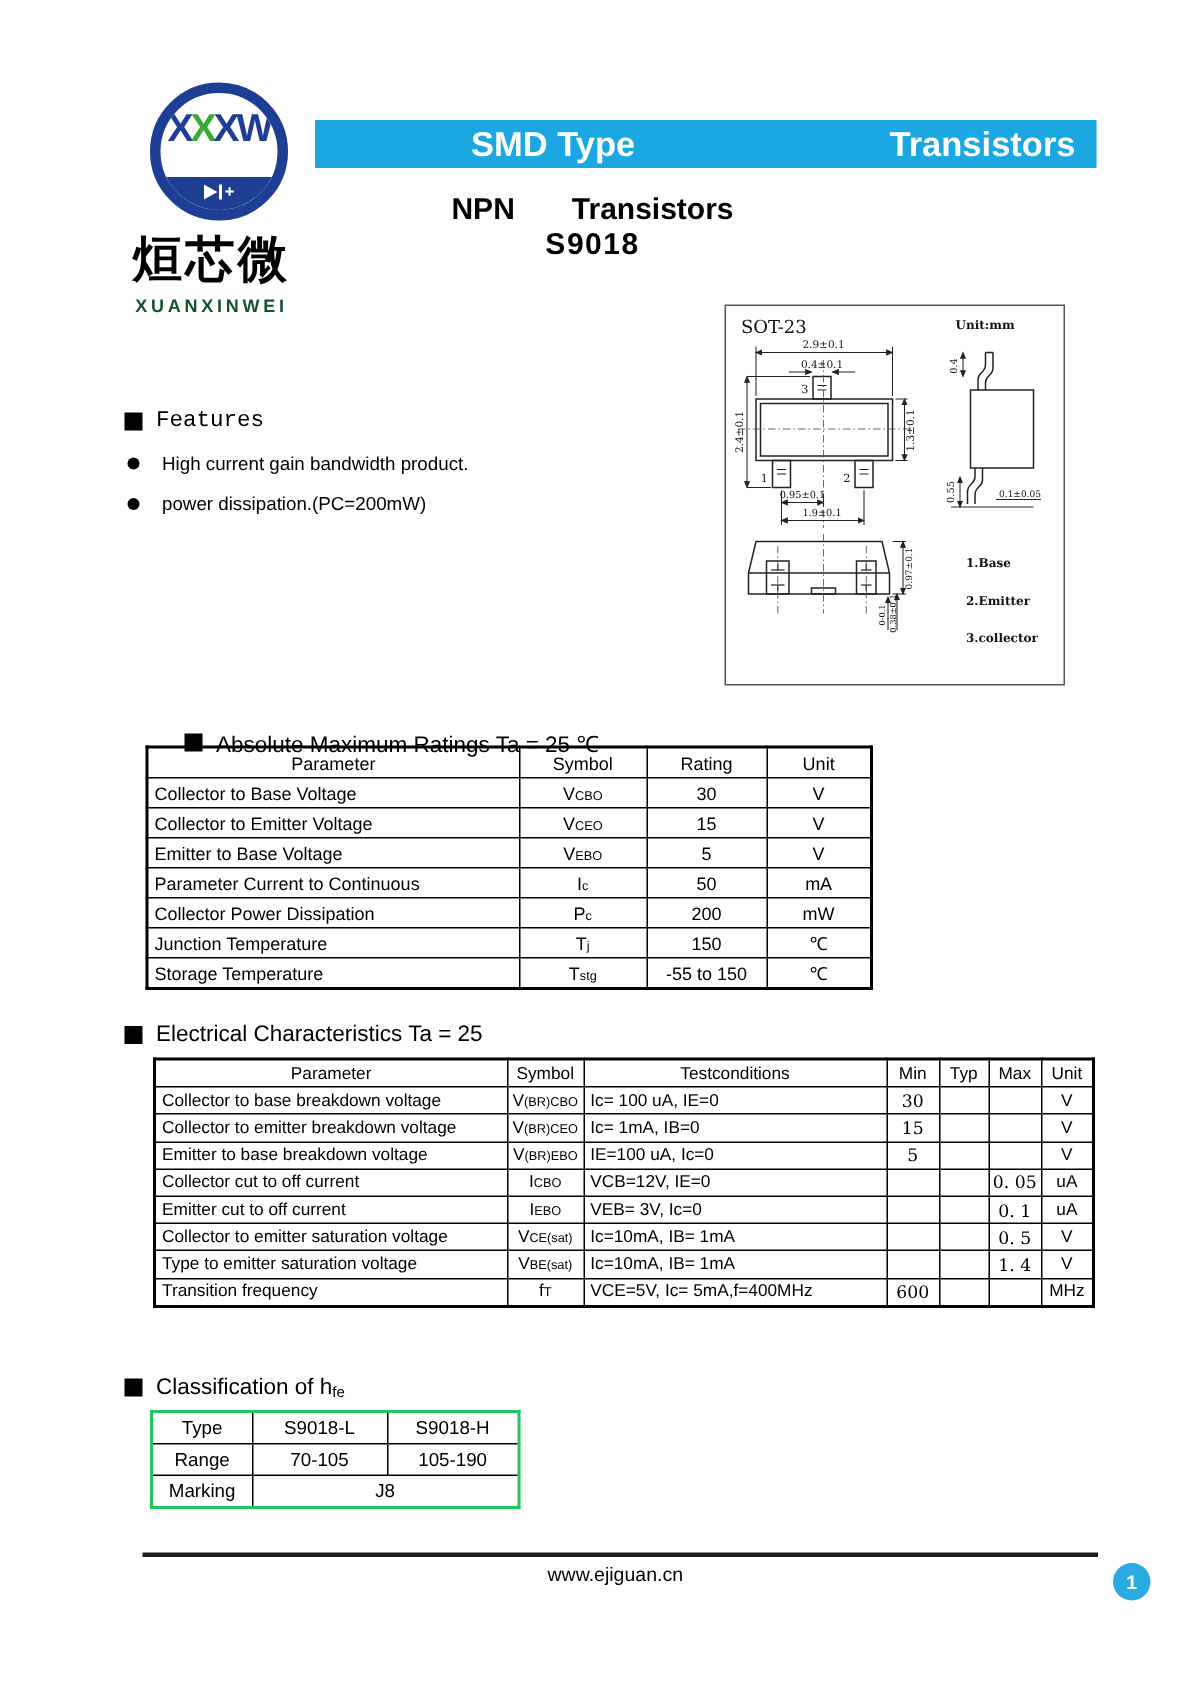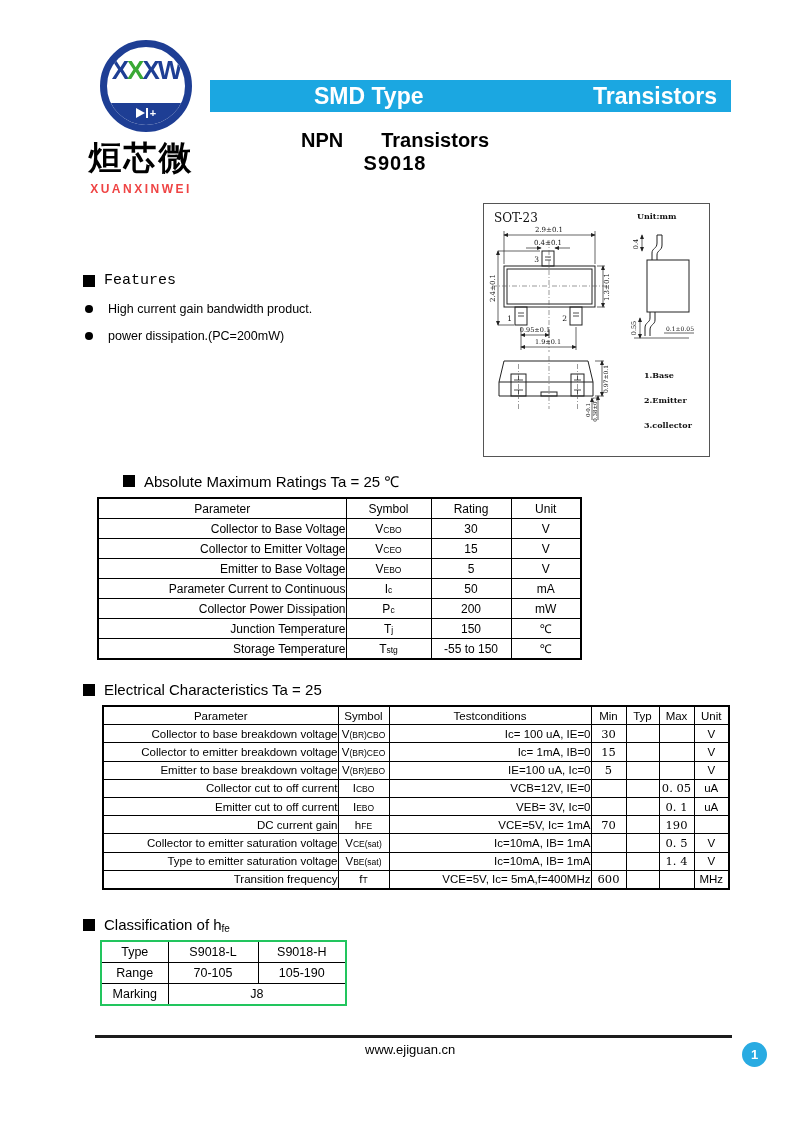--- a/index.html
+++ b/index.html
@@ -1,35 +1,35 @@
 <!DOCTYPE html>
 <html><head>
 <meta charset="utf-8">
 <style>
   html,body{margin:0;padding:0;background:#fff;}
   .page{position:relative;width:794px;height:1122px;background:#fff;overflow:hidden;
         font-family:"Liberation Sans",sans-serif;color:#000;}
 
   
-  .logo{position:absolute;left:76px;top:40px;width:130px;}
+  .logo{position:absolute;left:76px;top:55px;width:130px;}
   .logo-circle{position:relative;width:78px;height:78px;margin-left:24px;border-radius:50%;
                border:7px solid #1e3e94;overflow:hidden;background:#fff;}
   .logo-letters{position:absolute;top:8px;left:0;right:0;text-align:center;
                 font-weight:bold;font-size:26px;letter-spacing:-2px;color:#1e3e94;}
   .logo-letters .gx{color:#3aa935;}
   .logo-band{position:absolute;bottom:-4px;left:-6px;right:-6px;height:26px;background:#1e3e94;}
   .diode{position:absolute;top:5px;left:0;right:0;display:flex;justify-content:center;align-items:center;}
   .diode-tri{width:0;height:0;border-left:9px solid #fff;border-top:5px solid transparent;
              border-bottom:5px solid transparent;}
   .diode-bar{width:2px;height:10px;background:#fff;margin-left:1px;}
   .diode-plus{color:#fff;font-size:11px;font-weight:bold;margin-left:2px;line-height:10px;}
   .logo-cn{margin-top:4px;text-align:center;font-size:33px;font-weight:bold;letter-spacing:2px;
            width:130px;white-space:nowrap;}
   .logo-en{margin-top:1px;text-align:center;font-size:12px;font-weight:bold;letter-spacing:2.5px;
-           color:#ef4444;width:130px;}
+           color:#14532d;width:130px;}
 
   
   .header-bar{position:absolute;left:210px;top:80px;width:521px;height:32px;background:#1ba7e1;
               color:#fff;display:flex;align-items:center;font-weight:bold;font-size:23px;}
   .bar-left{margin-left:104px;}
   .bar-right{margin-left:auto;margin-right:14px;}
 
   
   .title-wrap{position:absolute;left:225px;top:129px;width:340px;text-align:center;
               font-weight:bold;font-size:20px;}
@@ -54,21 +54,21 @@
   .dot{width:8px;height:8px;border-radius:50%;background:#000;margin:0 15px 0 2px;flex:0 0 auto;}
 
   
   table{border-collapse:collapse;table-layout:fixed;}
   td,th{border:1px solid #000;font-weight:normal;text-align:center;overflow:hidden;
         white-space:nowrap;padding:0;}
   .amr-table{position:absolute;left:97px;top:497px;border:2px solid #000;}
   .amr-table td,.amr-table th{height:19px;font-size:12px;}
   .elec-table{position:absolute;left:102px;top:705px;border:2px solid #000;}
   .elec-table td,.elec-table th{height:17.2px;font-size:11.5px;}
-  .cell-left{text-align:right;padding-left:4px;}
+  .cell-left{text-align:left;padding-left:4px;}
   .num{font-family:"DejaVu Serif",serif;}
   .sub{font-size:8.5px;text-align:right;}
   .hfe-table{position:absolute;left:100px;top:940px;border:2px solid #22c55e;}
   .hfe-table td{height:20px;font-size:12.5px;}
 
   
   .footer-line{position:absolute;left:95px;top:1035px;width:637px;height:3px;background:#1c1c1c;}
   .website{position:absolute;left:365px;top:1042px;font-size:13px;}
   .page-badge{position:absolute;left:742px;top:1042px;width:25px;height:25px;border-radius:50%;
               background:#29abe2;color:#fff;font-size:13px;font-weight:bold;
@@ -229,21 +229,21 @@
     <div class="feat-item">
       <span class="dot"></span>
       <span>High current gain bandwidth product.</span>
     </div>
     <div class="feat-item">
       <span class="dot"></span>
       <span>power dissipation.(PC=200mW)</span>
     </div>
   </div>
 
-  <div class="sec-head" style="top:471px;padding-left:40px;">
+  <div class="sec-head" style="top:485px;padding-left:40px;">
     <span class="sq"></span>
     <span>Absolute Maximum Ratings Ta = 25 ℃</span>
   </div>
   <table class="amr-table">
     <colgroup>
         <col style="width:248px">
         <col style="width:85px">
         <col style="width:80px">
         <col style="width:70px">
       </colgroup>
@@ -366,29 +366,20 @@
         <td>uA</td>
       </tr>
         <tr style="">
         <td class="cell-left">Emitter cut to off current</td>
         <td><span>I</span><span class="sub">EBO</span></td>
         <td class="cell-left">VEB= 3V, Ic=0</td>
         <td class="num"></td>
         <td class="num"></td>
         <td class="num">0. 1</td>
         <td>uA</td>
-      </tr>
-        <tr style="">
-        <td class="cell-left">DC current gain</td>
-        <td><span>h</span><span class="sub">FE</span></td>
-        <td class="cell-left">VCE=5V, Ic= 1mA</td>
-        <td class="num">70</td>
-        <td class="num"></td>
-        <td class="num">190</td>
-        <td></td>
       </tr>
         <tr style="">
         <td class="cell-left">Collector to emitter saturation voltage</td>
         <td><span>V</span><span class="sub">CE(sat)</span></td>
         <td class="cell-left">Ic=10mA, IB= 1mA</td>
         <td class="num"></td>
         <td class="num"></td>
         <td class="num">0. 5</td>
         <td>V</td>
       </tr>

